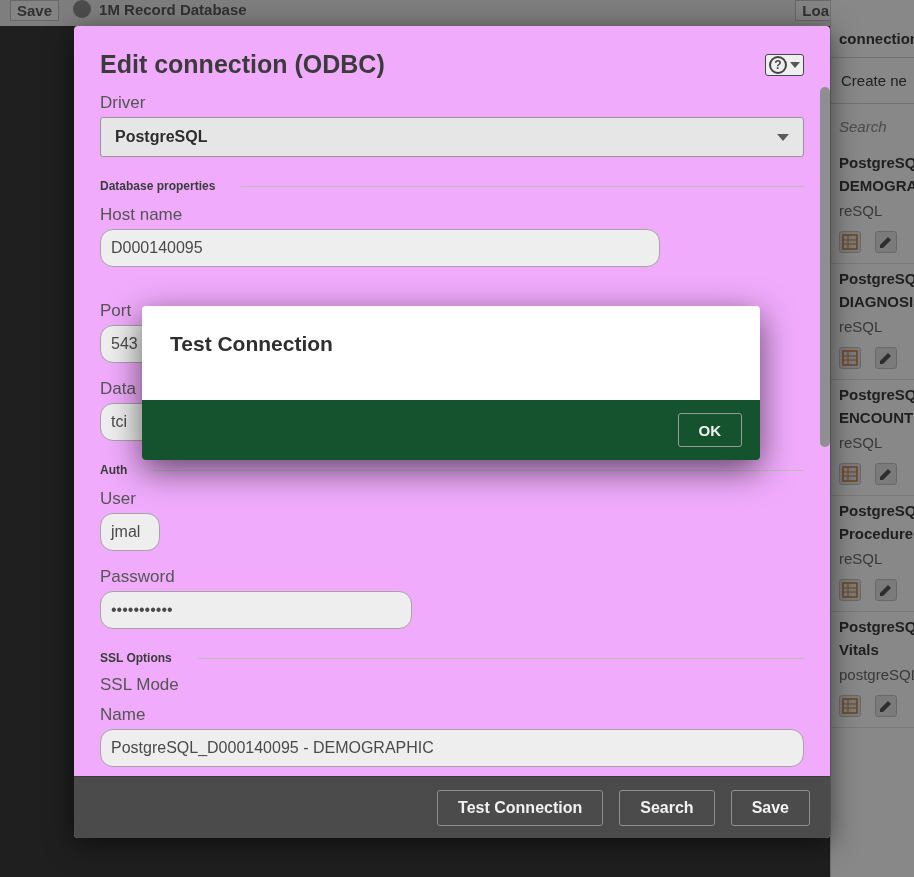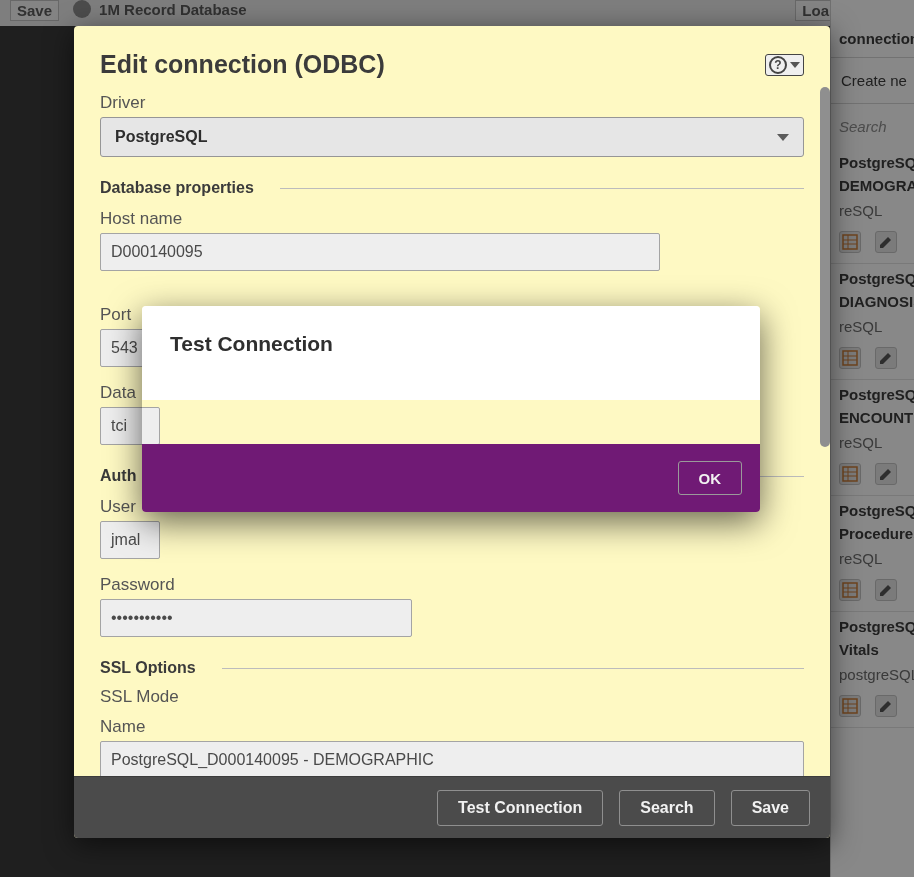--- a/index.html
+++ b/index.html
@@ -14,47 +14,47 @@
   .bg-right-sub{padding:2px 8px 8px 8px;color:#6a6a6a;font-weight:400;white-space:nowrap;overflow:hidden;}
   .bg-right-icons{display:flex;gap:14px;padding:4px 8px 10px 8px;}
   .bg-right-icons .ic{width:22px;height:22px;background:#e0e0e0;border:1px solid #bfbfbf;border-radius:3px;display:flex;align-items:center;justify-content:center;}
   .bg-right .createnew{height:46px;border-bottom:1px solid #d0d0d0;display:flex;align-items:center;padding:0 10px;font-weight:400;white-space:nowrap;overflow:hidden;}
   .bg-right .search{height:44px;display:flex;align-items:center;padding:0 8px;color:#8b8b8b;font-style:italic;}
 
   
   .scrim{position:absolute;inset:0;background:rgba(0,0,0,.45);}
 
   
-  .dialog{position:absolute;left:74px;top:26px;width:756px;height:812px;background:#fef9c3;border-radius:4px;box-shadow:0 6px 28px rgba(0,0,0,.55);display:flex;flex-direction:column;}
+  .dialog{position:absolute;left:74px;top:26px;width:756px;height:812px;background:#f0abfc;border-radius:4px;box-shadow:0 6px 28px rgba(0,0,0,.55);display:flex;flex-direction:column;}
   .dlg-head{display:flex;align-items:center;justify-content:space-between;padding:24px 26px 8px 26px;}
   .dlg-title{font-size:25px;font-weight:700;color:#3b3b3b;}
   .help-btn{display:flex;align-items:center;border:1px solid #444;border-radius:3px;padding:1px 3px;gap:3px;background:#efefef;}
   .help-btn .q{width:18px;height:18px;border:2px solid #444;border-radius:50%;display:flex;align-items:center;justify-content:center;font-size:12px;font-weight:800;color:#444;}
   .help-btn .caret{width:0;height:0;border-left:5px solid transparent;border-right:5px solid transparent;border-top:6px solid #555;}
 
   .dlg-body{flex:1;overflow:hidden;position:relative;padding:0 26px 0 26px;}
   .scroll-hint{position:absolute;right:0;top:0;width:10px;height:360px;background:#8f8f8f;border-radius:6px;}
 
   .field-label{font-size:17px;color:#555;margin-top:6px;margin-bottom:4px;}
   .select{height:40px;border:1px solid #969696;border-radius:3px;background:#e6e6e6;display:flex;align-items:center;justify-content:space-between;padding:0 14px;font-weight:700;font-size:16px;color:#2d2d2d;}
   .select .caret{width:0;height:0;border-left:6px solid transparent;border-right:6px solid transparent;border-top:7px solid #5b5b5b;}
-  .section-title{font-size:16px;font-weight:700;color:#3b3b3b;margin-top:22px;display:flex;align-items:center;gap:26px;}
+  .section-title{font-size:12px;font-weight:700;color:#3b3b3b;margin-top:22px;display:flex;align-items:center;gap:26px;}
   .section-title .rule{flex:1;height:1px;background:#bcbcbc;}
-  .text-input{height:38px;border:1px solid #a4a4a4;border-radius:2px;background:#eeeeee;padding:0 10px;font-size:16px;color:#4a4a4a;display:flex;align-items:center;}
+  .text-input{height:38px;border:1px solid #a4a4a4;border-radius:13px;background:#eeeeee;padding:0 10px;font-size:16px;color:#4a4a4a;display:flex;align-items:center;}
   .w-full{width:100%;}
   .w-560{width:560px;}
   .w-312{width:312px;}
 
   .dlg-footer{height:62px;background:#4b4b4b;display:flex;align-items:center;justify-content:flex-end;gap:16px;padding:0 20px;border-top:1px solid #3c3c3c;border-radius:0 0 4px 4px;}
   .footer-btn{height:36px;padding:0 20px;border:1px solid #8f8f8f;border-radius:3px;background:transparent;color:#f1f1f1;font-size:16px;font-weight:600;display:flex;align-items:center;cursor:pointer;} 
   .alert-wrap{position:absolute;left:142px;top:306px;width:618px;border-radius:4px;overflow:hidden;box-shadow:0 10px 34px rgba(0,0,0,.6);}
   .alert-top{background:#ffffff;padding:26px 28px 24px 28px;}
   .alert-title{font-size:21px;font-weight:700;color:#2f2f2f;margin-bottom:20px;}
   .alert-msg{font-size:18px;line-height:27px;color:#3d3d3d;}
-  .alert-foot{background:#701a75;height:68px;display:flex;align-items:center;justify-content:flex-end;padding:0 18px;margin-top:44px;}
+  .alert-foot{background:#14532d;height:60px;display:flex;align-items:center;justify-content:flex-end;padding:0 18px;}
   .alert-ok{height:34px;padding:0 20px;border:1px solid #9a9a9a;border-radius:3px;background:transparent;color:#f1f1f1;font-size:15px;font-weight:700;cursor:pointer;}
   svg.penc{width:16px;height:16px;}
   svg.grid{width:16px;height:16px;}
 </style>
 </head>
 <body>
 
 <div class="bg-toolbar">
   <span class="btn">Save</span>
   <span class="db">

